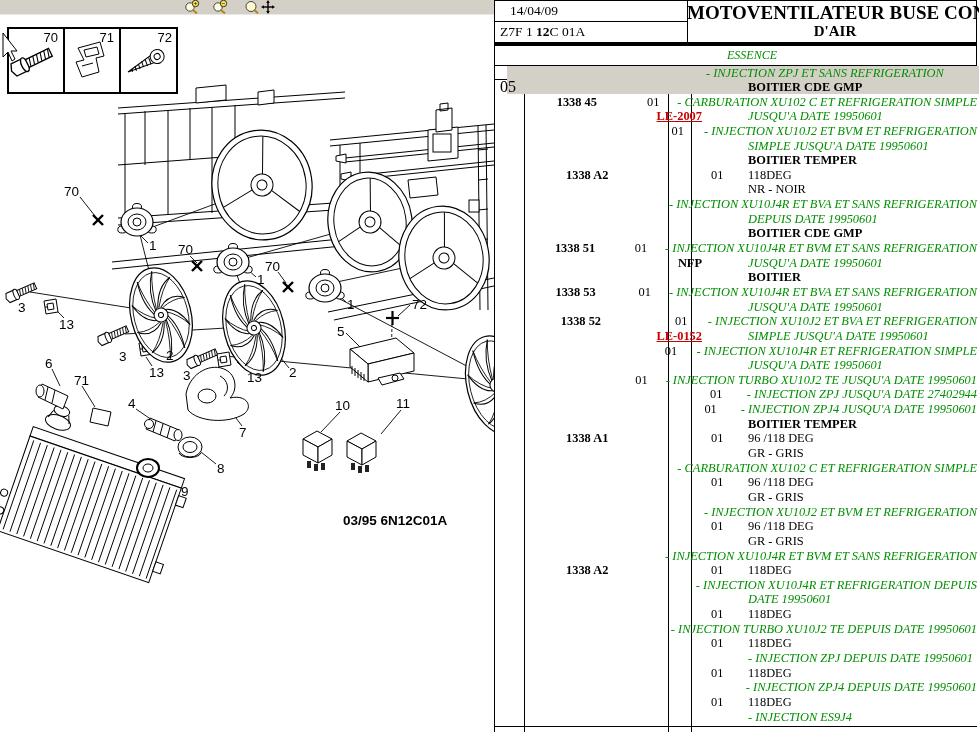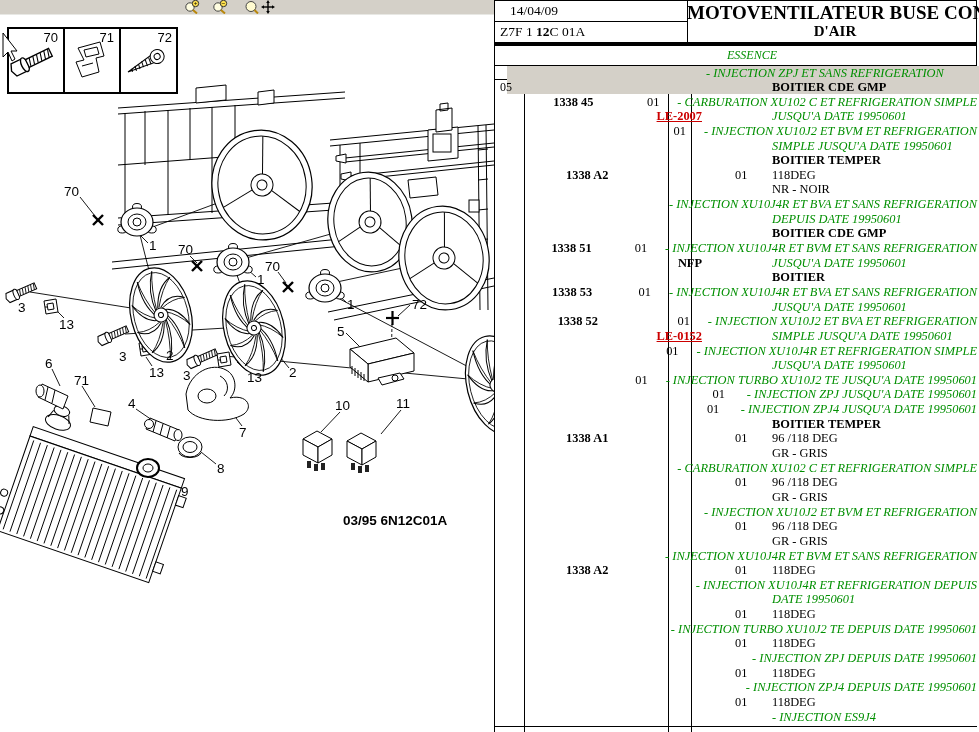--- a/index.html
+++ b/index.html
@@ -19,25 +19,25 @@
              font-size:19px;font-weight:bold;white-space:nowrap;}
   .hdr-title2{position:absolute;left:192px;top:23px;width:296px;text-align:center;
               font-size:15px;font-weight:bold;}
   .essence{position:absolute;left:16px;top:48px;width:482px;text-align:center;
            font-size:12px;font-weight:normal;font-style:italic;color:var(--green,#008f00);}
   .grayrow{position:absolute;left:12px;top:66px;width:482px;height:28px;background:var(--gray,#d4d0c8);}
   .grayrow .gtext{position:absolute;left:199px;top:0px;font-size:12.4px;font-style:italic;
                   color:var(--green,#008f00);white-space:nowrap;}
   #lines{position:absolute;left:0;top:80px;width:482px;}
   .row{display:flex;height:14.65px;font-size:12.4px;line-height:14.65px;}
-  .c1{width:29px;padding-left:5px;box-sizing:border-box;font-size:12px;}
+  .c1{width:29px;padding-left:5px;box-sizing:border-box;font-size:16px;}
   .c2{width:144px;position:relative;box-sizing:border-box;padding-left:3px;font-weight:bold;margin-left:39px;}
   .c2r{position:absolute;right:5px;top:0;font-weight:bold;}
   .c2r.r{color:var(--red,#cc0000);text-decoration:underline;cursor:pointer;}
-  .q{width:23px;padding-left:4px;box-sizing:border-box;margin-left:24px;}
+  .q{width:23px;padding-left:4px;box-sizing:border-box;}
   .d{flex:1;padding-left:18px;white-space:nowrap;}
   .d.g{color:var(--green,#008f00);font-style:italic;}
   .d.b{font-weight:bold;}
 </style>
 </head>
 <body>
 
 <div class="screen">
 
   <svg id="diagram" width="494" height="732" viewBox="0 0 494 732">
@@ -614,21 +614,21 @@
         <div class="row">
           <span class="c1"></span>
           <span class="c2"></span>
           <span class="q">01</span>
           <span class="d g">- INJECTION TURBO XU10J2 TE JUSQU'A DATE 19950601</span>
         </div>
         <div class="row">
           <span class="c1"></span>
           <span class="c2"></span>
           <span class="q">01</span>
-          <span class="d g">- INJECTION ZPJ JUSQU'A DATE 19950601</span>
+          <span class="d g">- INJECTION ZPJ JUSQU'A DATE 27402944</span>
         </div>
         <div class="row">
           <span class="c1"></span>
           <span class="c2"></span>
           <span class="q">01</span>
           <span class="d g">- INJECTION ZPJ4 JUSQU'A DATE 19950601</span>
         </div>
         <div class="row">
           <span class="c1"></span>
           <span class="c2"></span>

